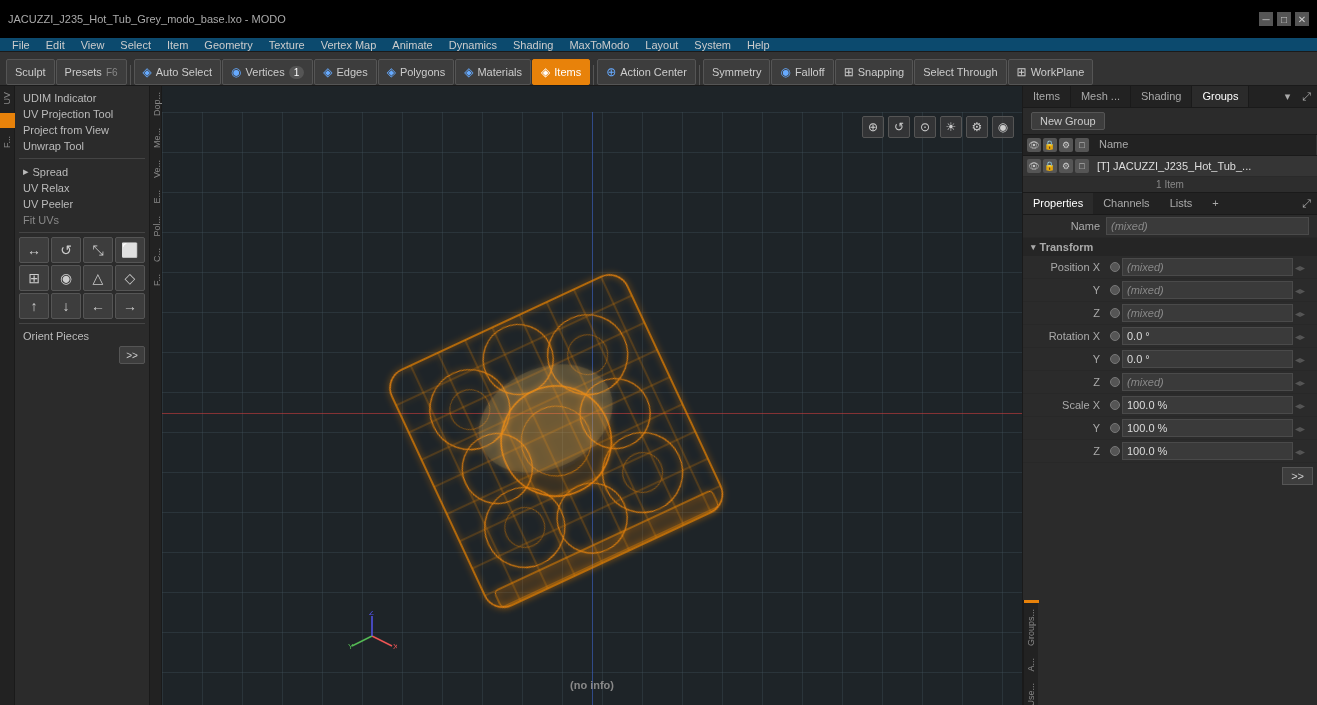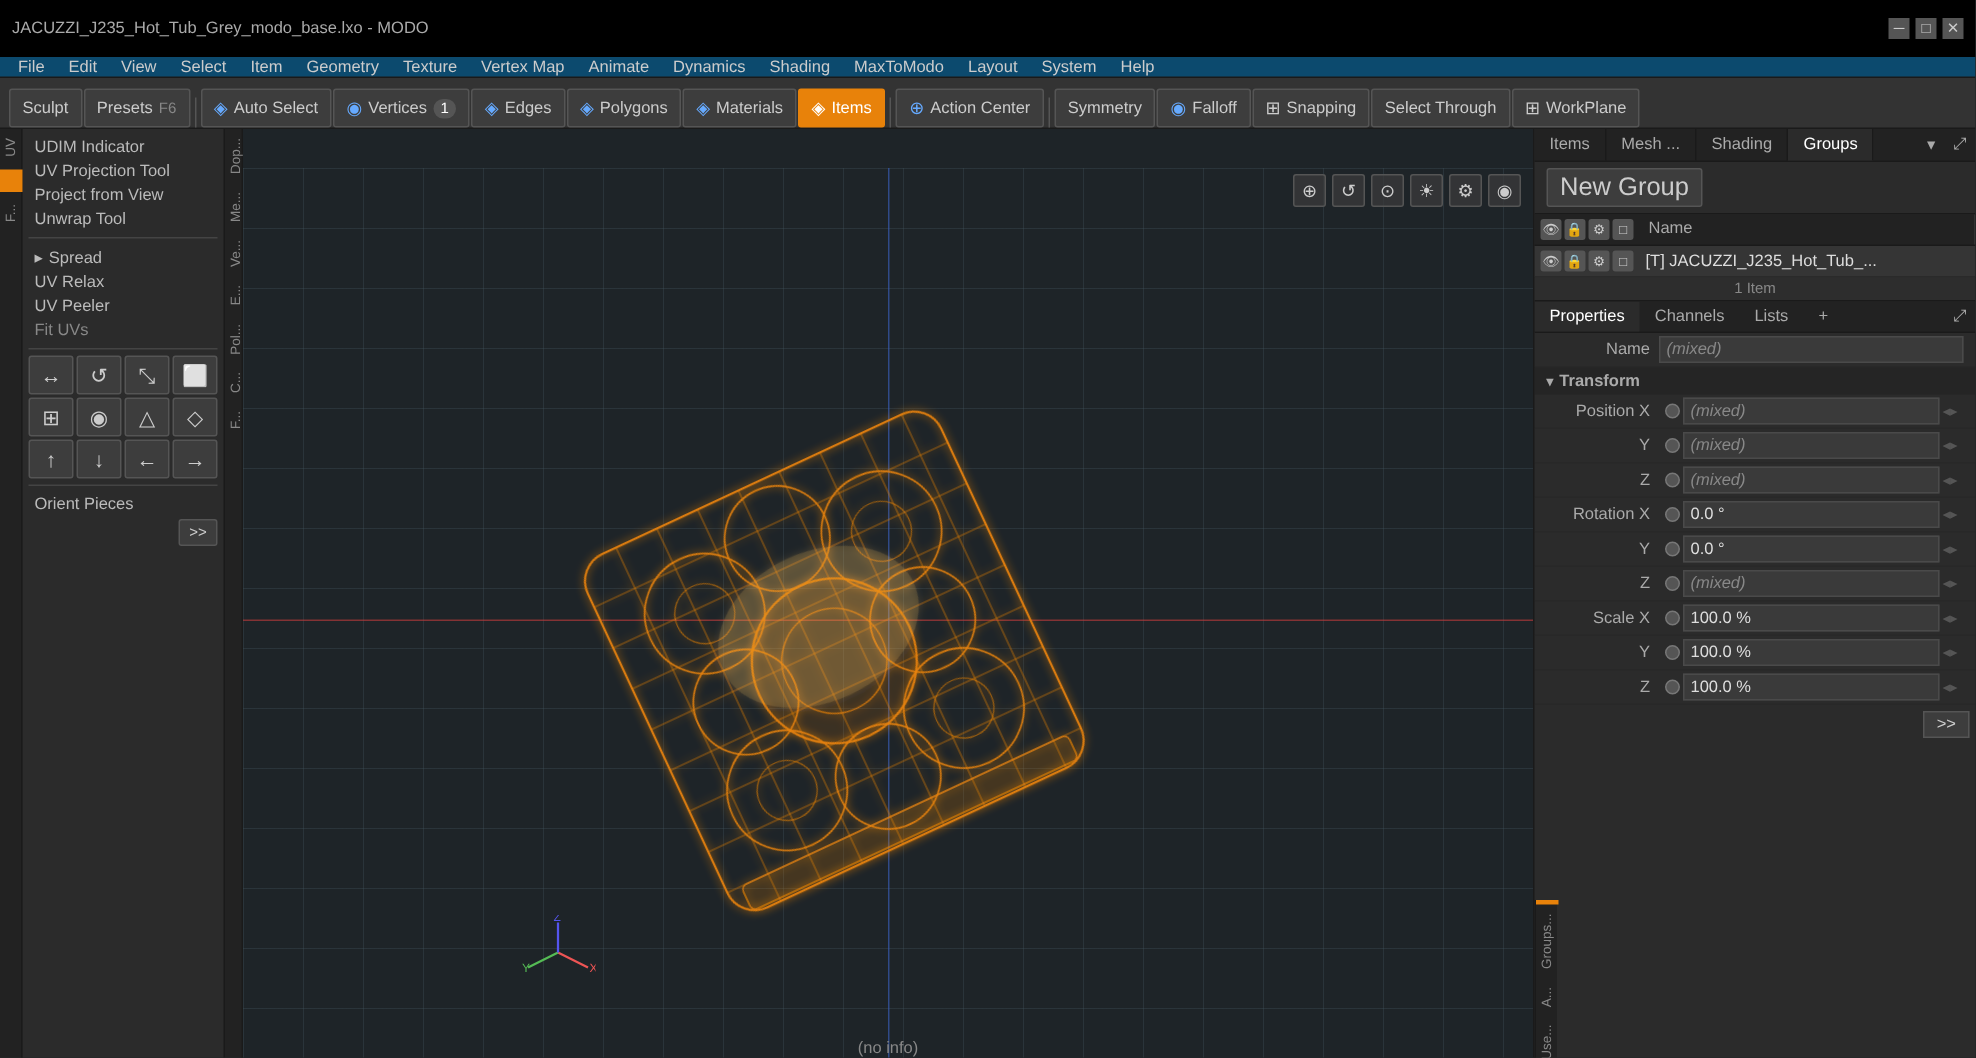--- a/index.html
+++ b/index.html
@@ -39,33 +39,33 @@
     .viewport { flex: 1; background: #1e2428; position: relative; overflow: hidden; }
     .viewport-header { height: 26px; background: #2b2b2b; display: flex; align-items: center; padding: 0 8px; gap: 12px; border-bottom: 1px solid #1a1a1a; font-size: 11px; color: #aaa; }
     .viewport-header-dot { width: 8px; height: 8px; border-radius: 50%; background: #888; }
     .viewport-tools { position: absolute; top: 30px; right: 8px; display: flex; gap: 4px; }
     .vp-tool-btn { width: 22px; height: 22px; background: rgba(60,60,60,0.7); border: 1px solid #555; color: #ccc; cursor: pointer; display: flex; align-items: center; justify-content: center; font-size: 12px; border-radius: 2px; }
     .viewport-grid { position: absolute; top: 26px; left: 0; right: 0; bottom: 0; background: #1e2428; }
     .grid-lines { position: absolute; top: 0; left: 0; right: 0; bottom: 0; background-image: linear-gradient(rgba(70,90,100,0.3) 1px, transparent 1px), linear-gradient(90deg, rgba(70,90,100,0.3) 1px, transparent 1px); background-size: 40px 40px; }
     .axis-h { position: absolute; top: 50%; left: 0; right: 0; height: 1px; background: rgba(200,60,60,0.6); }
     .axis-v { position: absolute; top: 0; bottom: 0; left: 50%; width: 1px; background: rgba(60,100,200,0.6); }
     .viewport-status { position: absolute; bottom: 8px; right: 12px; text-align: right; font-size: 11px; color: #aaa; line-height: 1.6; }
-    .viewport-info { position: absolute; bottom: 8px; left: 50%; transform: translateX(-50%); font-size: 11px; color: #888; }
+    .viewport-info { position: absolute; bottom: 22px; left: 50%; transform: translateX(-50%); font-size: 11px; color: #888; font-weight: bold; }
 
     
     .model-container { position: absolute; top: 50%; left: 50%; transform: translate(-50%, -50%) translate(-40px, 20px); }
 
     
     .right-panel { width: 295px; background: #2b2b2b; border-left: 1px solid #1a1a1a; display: flex; flex-direction: column; }
     .right-tabs { display: flex; background: #222; border-bottom: 1px solid #1a1a1a; }
     .right-tab { padding: 4px 10px; font-size: 11px; color: #aaa; cursor: pointer; border-right: 1px solid #1a1a1a; }
     .right-tab.active { background: #2b2b2b; color: #fff; }
     .right-tab-expand { margin-left: auto; padding: 4px 6px; cursor: pointer; color: #aaa; }
     .groups-header { display: flex; align-items: center; justify-content: space-between; padding: 4px 8px; background: #2b2b2b; border-bottom: 1px solid #1a1a1a; }
-    .new-group-btn { background: #3d3d3d; border: 1px solid #555; color: #ccc; padding: 2px 8px; font-size: 17px; cursor: pointer; border-radius: 2px; }
+    .new-group-btn { background: #3d3d3d; border: 1px solid #555; color: #ccc; padding: 2px 8px; font-size: 11px; cursor: pointer; border-radius: 2px; }
     .groups-cols { display: flex; background: #222; border-bottom: 1px solid #1a1a1a; }
     .groups-col { padding: 3px 6px; font-size: 11px; color: #aaa; border-right: 1px solid #333; }
     .groups-col.name { flex: 1; }
     .g-icon { width: 14px; height: 14px; background: #555; border-radius: 2px; display: flex; align-items: center; justify-content: center; font-size: 9px; color: #ccc; cursor: pointer; }
     .groups-list { border-bottom: 1px solid #1a1a1a; }
 
     
     .properties-panel { flex: 1; overflow: hidden; }
     .props-tabs { display: flex; background: #222; border-bottom: 1px solid #1a1a1a; }
     .props-tab { padding: 4px 10px; font-size: 11px; color: #aaa; cursor: pointer; }

